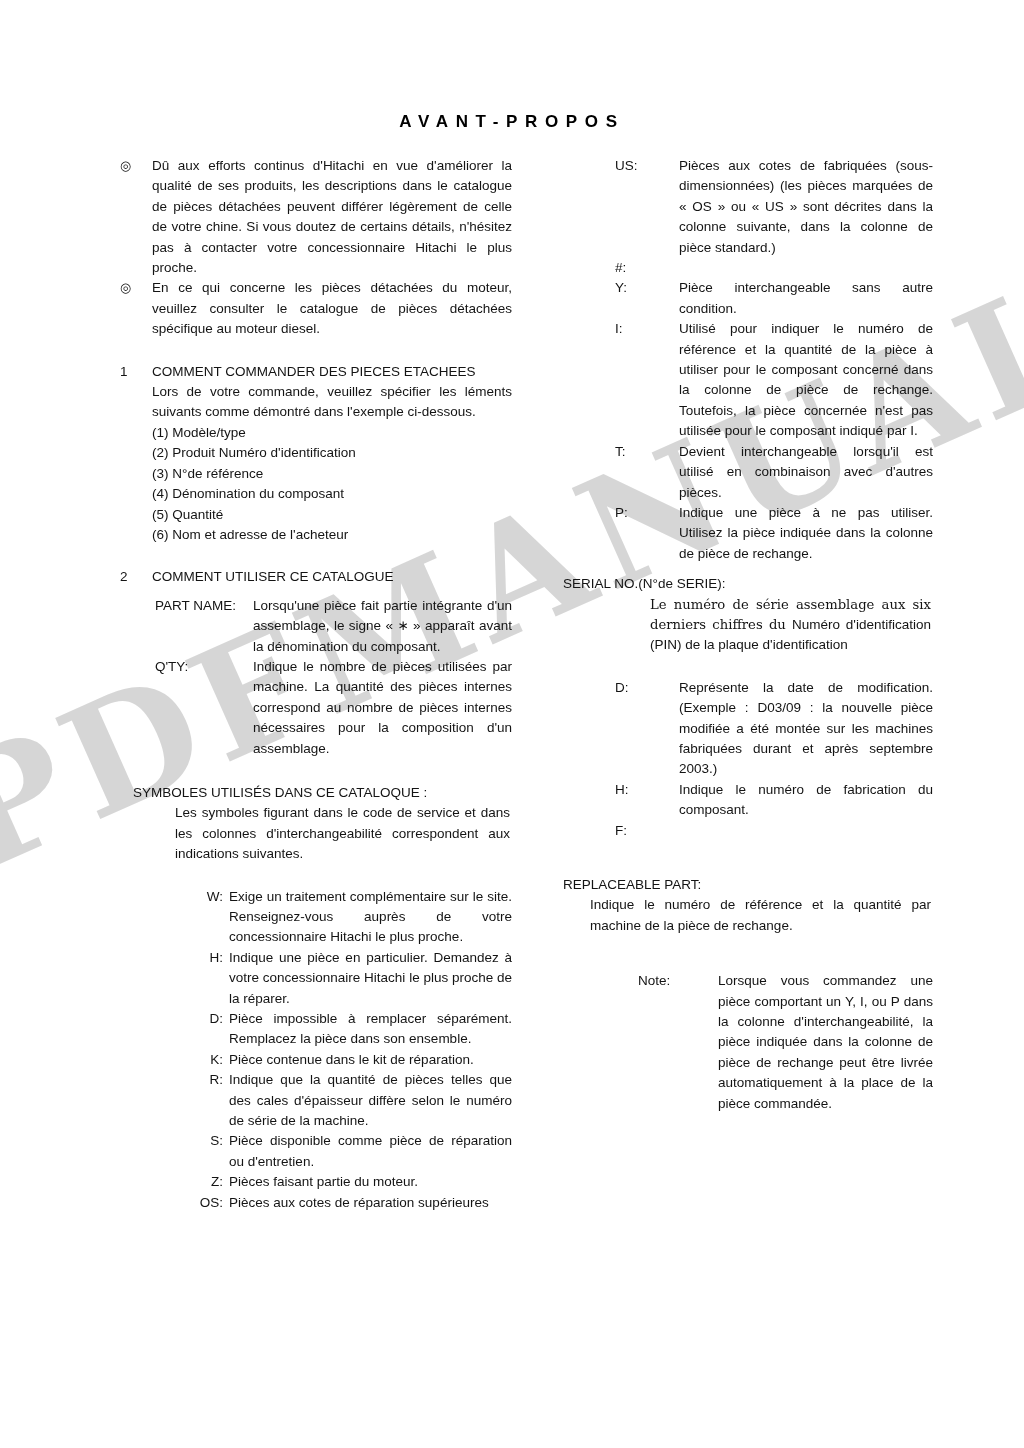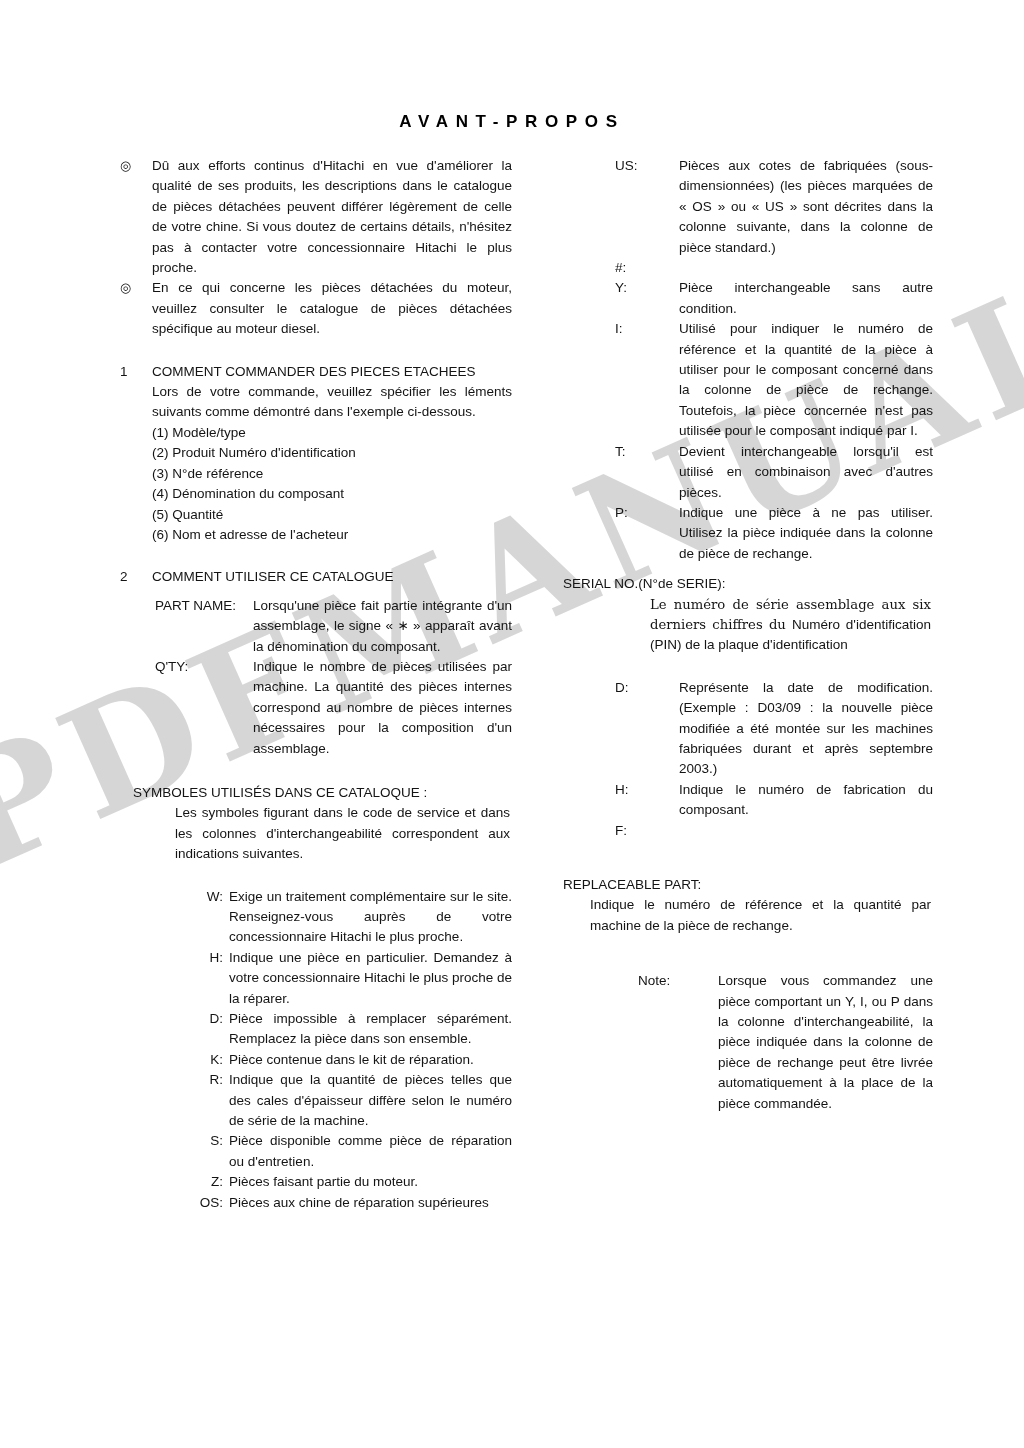--- a/index.html
+++ b/index.html
@@ -171,21 +171,21 @@
       <div class="sym-row">
         <span class="sym-key">S:</span>
         <p class="sym-text just">Pièce disponible comme pièce de réparation ou d'entretien.</p>
       </div>
       <div class="sym-row">
         <span class="sym-key">Z:</span>
         <p class="sym-text just">Pièces faisant partie du moteur.</p>
       </div>
       <div class="sym-row">
         <span class="sym-key">OS:</span>
-        <p class="sym-text">Pièces aux chine de réparation supérieures</p>
+        <p class="sym-text">Pièces aux cotes de réparation supérieures</p>
       </div>
 
     </div>
 
     <div class="col right-col">
 
       <div class="rsym-row">
         <span class="rsym-key">US:</span>
         <p class="rsym-text just">Pièces aux cotes de fabriquées (sous-dimensionnées) (les pièces marquées de « OS » ou « US » sont décrites dans la colonne suivante, dans la colonne de pièce standard.)</p>
       </div>

